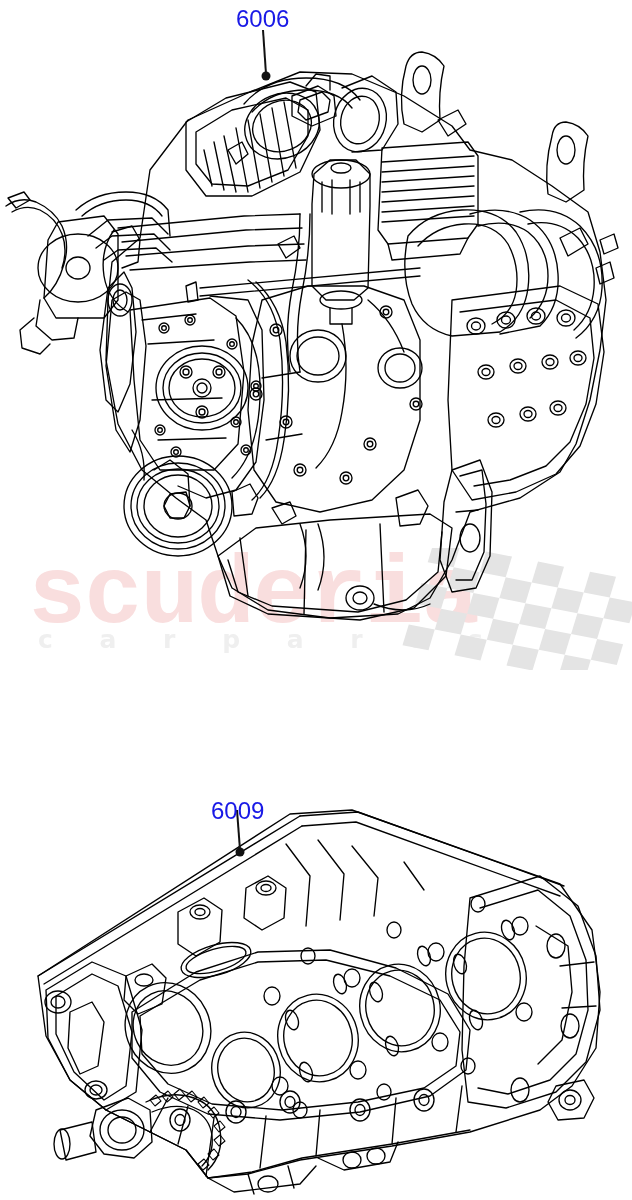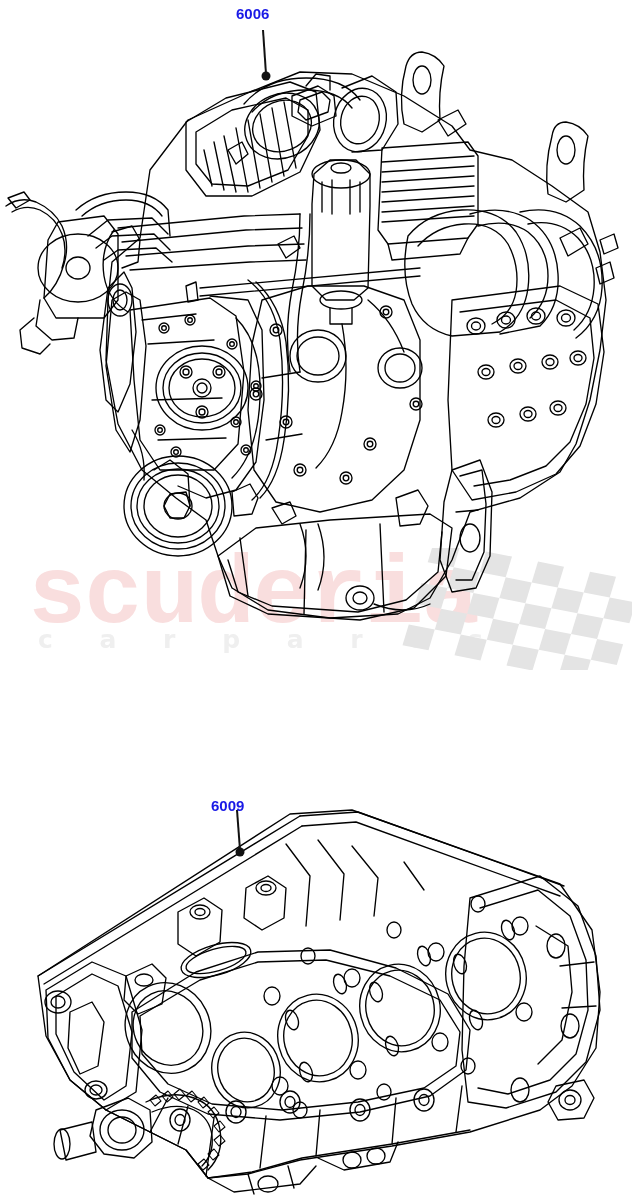--- a/index.html
+++ b/index.html
@@ -29,21 +29,21 @@
 
   
   .fig{position:absolute;left:0;z-index:3;}
   #fig-engine{top:0;width:632px;height:680px;}
   #fig-block{top:780px;width:632px;height:420px;}
 
   
   .callout{position:absolute;z-index:6;}
   .callout .num{
     position:absolute;
-    font-size:15px;font-weight:bold;
+    font-size:24px;font-weight:normal;
     color:#1919e6;white-space:nowrap;
     font-family:"Liberation Sans", sans-serif;
   }
   #callout-6006{left:0;top:0;width:632px;height:100px;}
   #callout-6006 .num{left:236px;top:5px;}
   #callout-6009{left:0;top:780px;width:632px;height:100px;}
   #callout-6009 .num{left:211px;top:9px;margin-top:8px;}
   .leader{position:absolute;left:0;top:0;}
 </style>
 </head>

